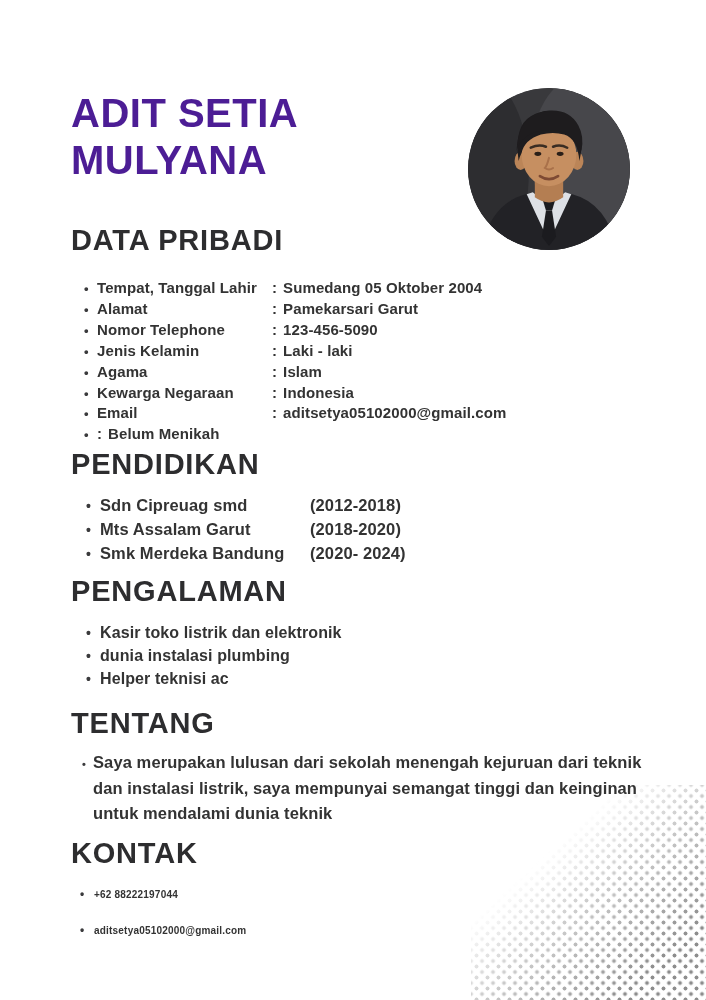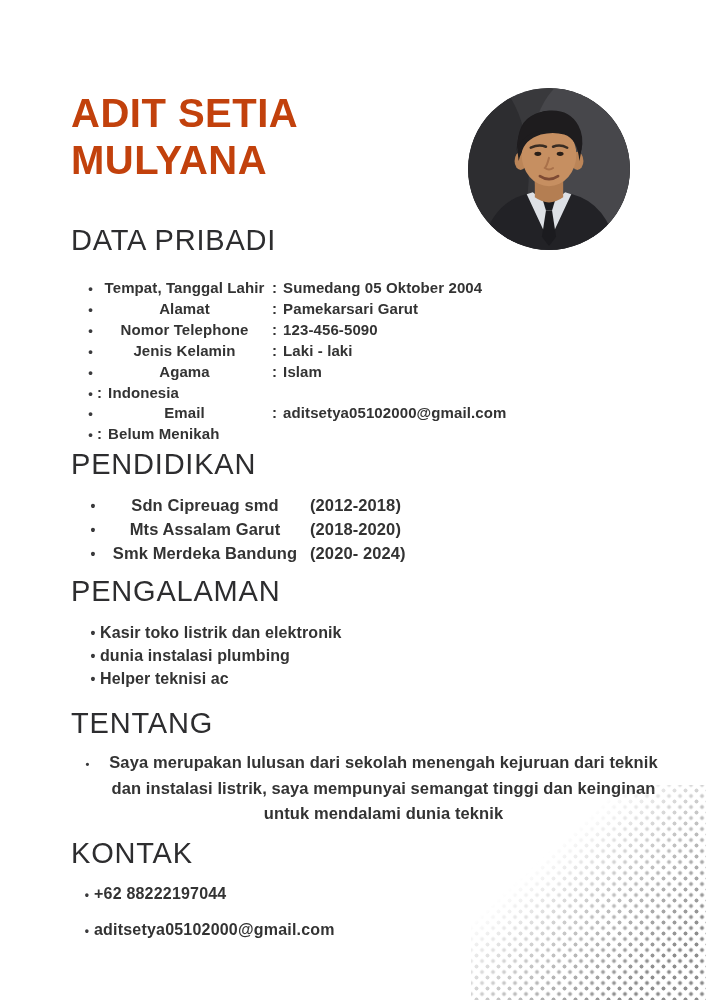--- a/index.html
+++ b/index.html
@@ -13,54 +13,54 @@
     color: #333333;
   }
 
   
   .name {
     margin: 90px 0 0 71px;
     font-size: 40px;
     font-weight: 800;
     line-height: 47px;
     letter-spacing: 0.5px;
-    color: #c2410c;
+    color: #4c1d95;
   }
 
   
   .photo {
     position: absolute;
     top: 88px;
     left: 468px;
     width: 162px;
     height: 162px;
     border-radius: 50%;
     overflow: hidden;
     background: #39393c;
   }
   .photo svg { display: block; }
 
   
   .section-title {
     margin: 0 0 0 71px;
     font-size: 29px;
-    font-weight: 400;
+    font-weight: 700;
     line-height: 32px;
     letter-spacing: 0.8px;
     color: #2d2d2f;
   }
   .st-personal   { margin-top: 40px; }
   .st-education  { margin-top: 3px; }
   .st-experience { margin-top: 9px; }
   .st-about      { margin-top: 17px; }
   .st-contact    { margin-top: 10px; }
 
   
   ul { list-style: none; margin: 0; padding: 0; }
-  li { display: flex; align-items: baseline; text-align: center; }
+  li { display: flex; align-items: baseline; }
   li::before {
     content: "\2022";
     flex: none;
     color: #3a3a3c;
   }
 
   
   .data-list { margin: 22px 0 0 84px; }
   .data-list li {
     font-size: 15px;
@@ -100,21 +100,21 @@
     font-size: 16.5px;
     font-weight: 700;
     line-height: 25.5px;
     letter-spacing: 0.1px;
   }
   .about-list li::before { width: 11px; font-size: 11px; }
 
   
   .contact-list { margin: 8px 0 0 80px; }
   .contact-list li {
-    font-size: 16px;
+    font-size: 10px;
     font-weight: 700;
     line-height: 20px;
     letter-spacing: 0.2px;
     margin-top: 15px;
   }
   .contact-list li::before { width: 14px; font-size: 12px; }
 
   
   .dots {
     position: absolute;
@@ -193,20 +193,21 @@
       <span class="label">Jenis Kelamin</span>
         <span class="colon">:</span>
         <span class="value">Laki - laki</span>
     </li>
     <li>
       <span class="label">Agama</span>
         <span class="colon">:</span>
         <span class="value">Islam</span>
     </li>
     <li>
+      <span class="label">Kewarga Negaraan</span>
         <span class="colon">:</span>
         <span class="value">Indonesia</span>
     </li>
     <li>
       <span class="label">Email</span>
         <span class="colon">:</span>
         <span class="value">aditsetya05102000@gmail.com</span>
     </li>
     <li>
         <span class="colon">:</span>

